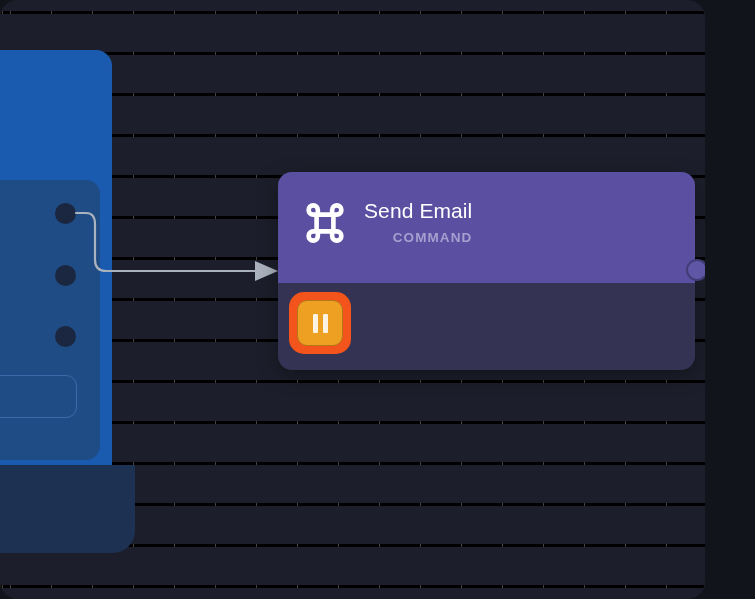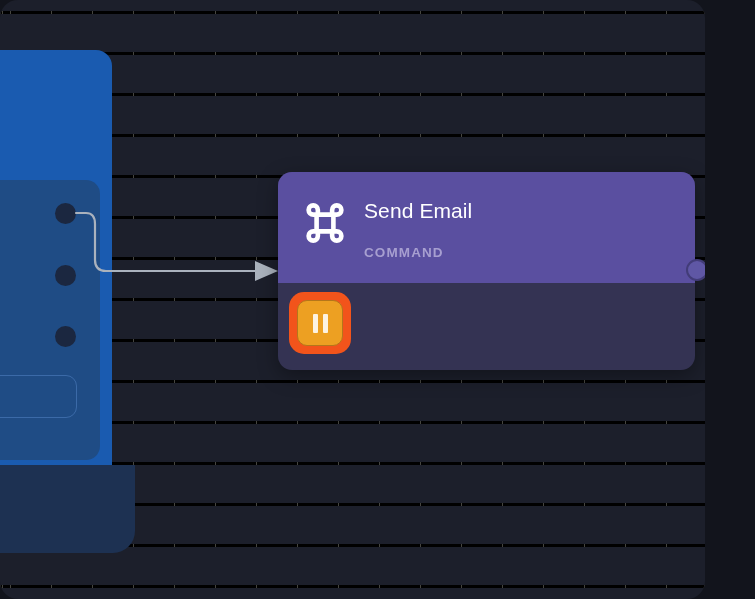--- a/index.html
+++ b/index.html
@@ -146,21 +146,22 @@
     line-height: 26px;
     font-weight: 400;
     letter-spacing: 0.1px;
   }
   #node-subtitle {
     color: #a79fd0;
     font-size: 13.5px;
     line-height: 18px;
     font-weight: bold;
     letter-spacing: 1.1px;
-    margin-top: 20px;
+    margin-top: 5px;
+    text-align: right;
   }
   #node-body {
     position: relative;
     height: 87px;
   }
 
   
   #pause-button {
     position: absolute;
     left: 11px;

